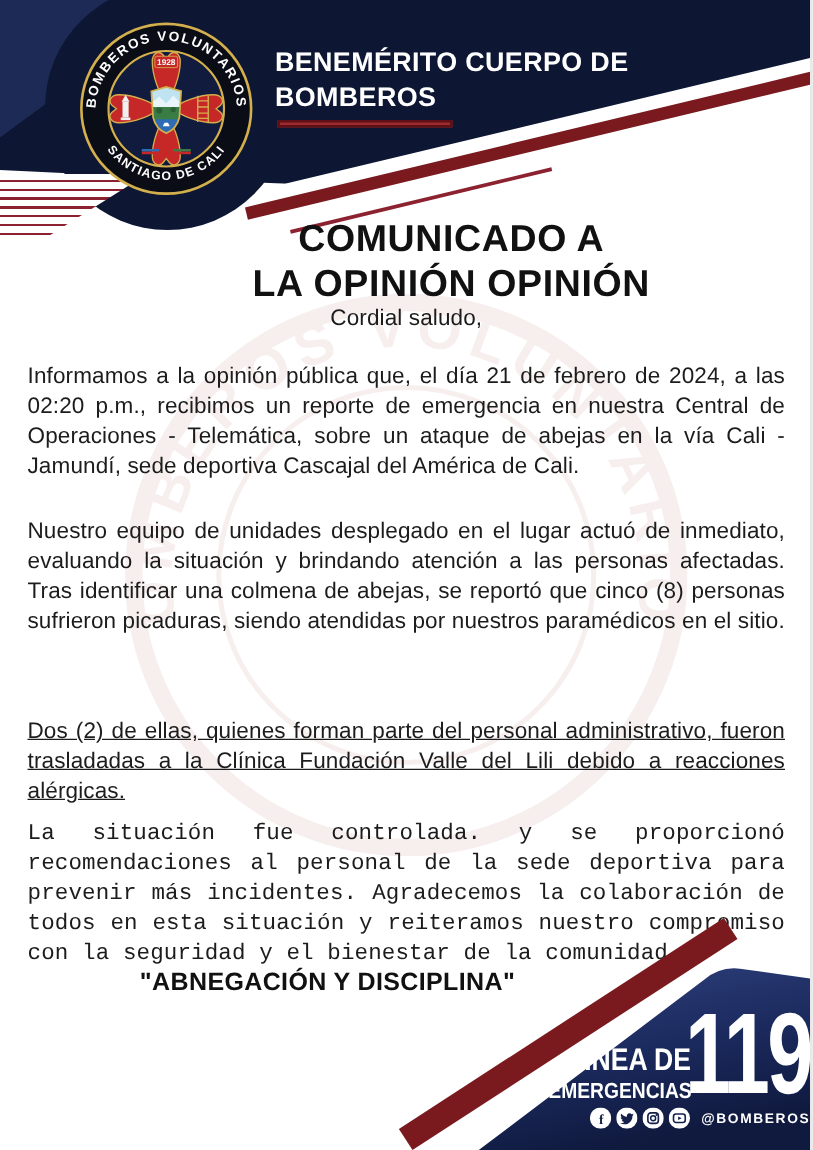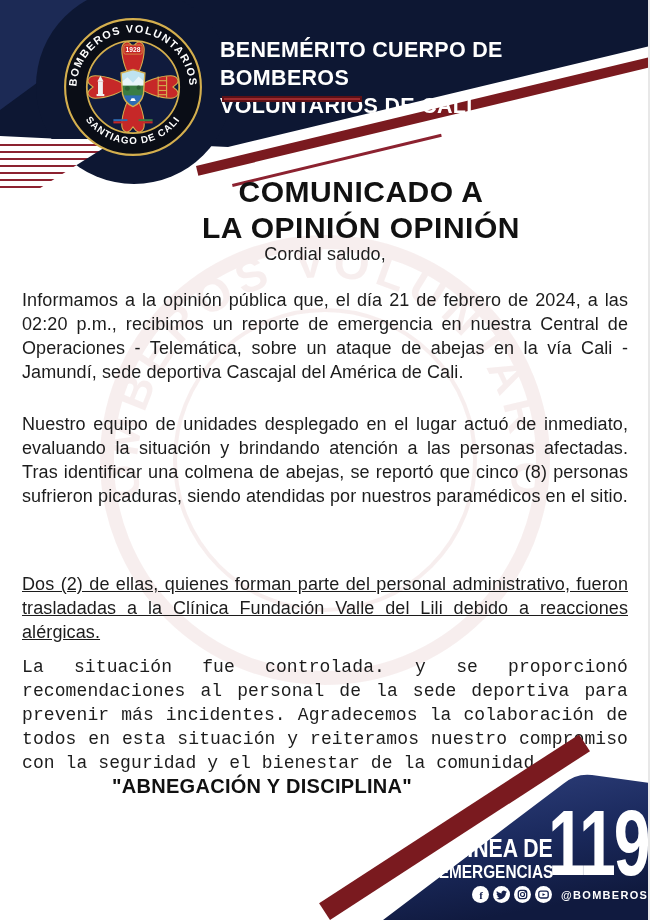--- a/index.html
+++ b/index.html
@@ -61,21 +61,20 @@
 
   <div class="hdr-navy"></div>
   <div class="hdr-accent"></div>
   <div class="hdr-bulge"></div>
   <div class="hdr-pins"></div>
   <div class="hdr-stripe"></div>
   <div class="hdr-stripe2"></div>
 
   <div class="hdr-title">
     <div>BENEMÉRITO CUERPO DE BOMBEROS</div>
-    <div>VOLUNTARIOS DE CALI</div>
   </div>
   <div class="hdr-underline"></div>
 
   <svg class="logo" viewBox="0 0 200 200">
     <circle cx="100" cy="100" r="97" fill="#0a0d16" stroke="#d4af4e" stroke-width="3"></circle>
     <circle cx="100" cy="100" r="66" fill="#101b3d" stroke="#d4af4e" stroke-width="2.5"></circle>
     <defs>
       <path id="arcTop" d="M 22 125 A 81 81 0 1 1 178 125" fill="none"></path>
       <path id="arcBot" d="M 30 143 A 83 83 0 0 0 170 143" fill="none"></path>
       <clipPath id="shieldClip">

